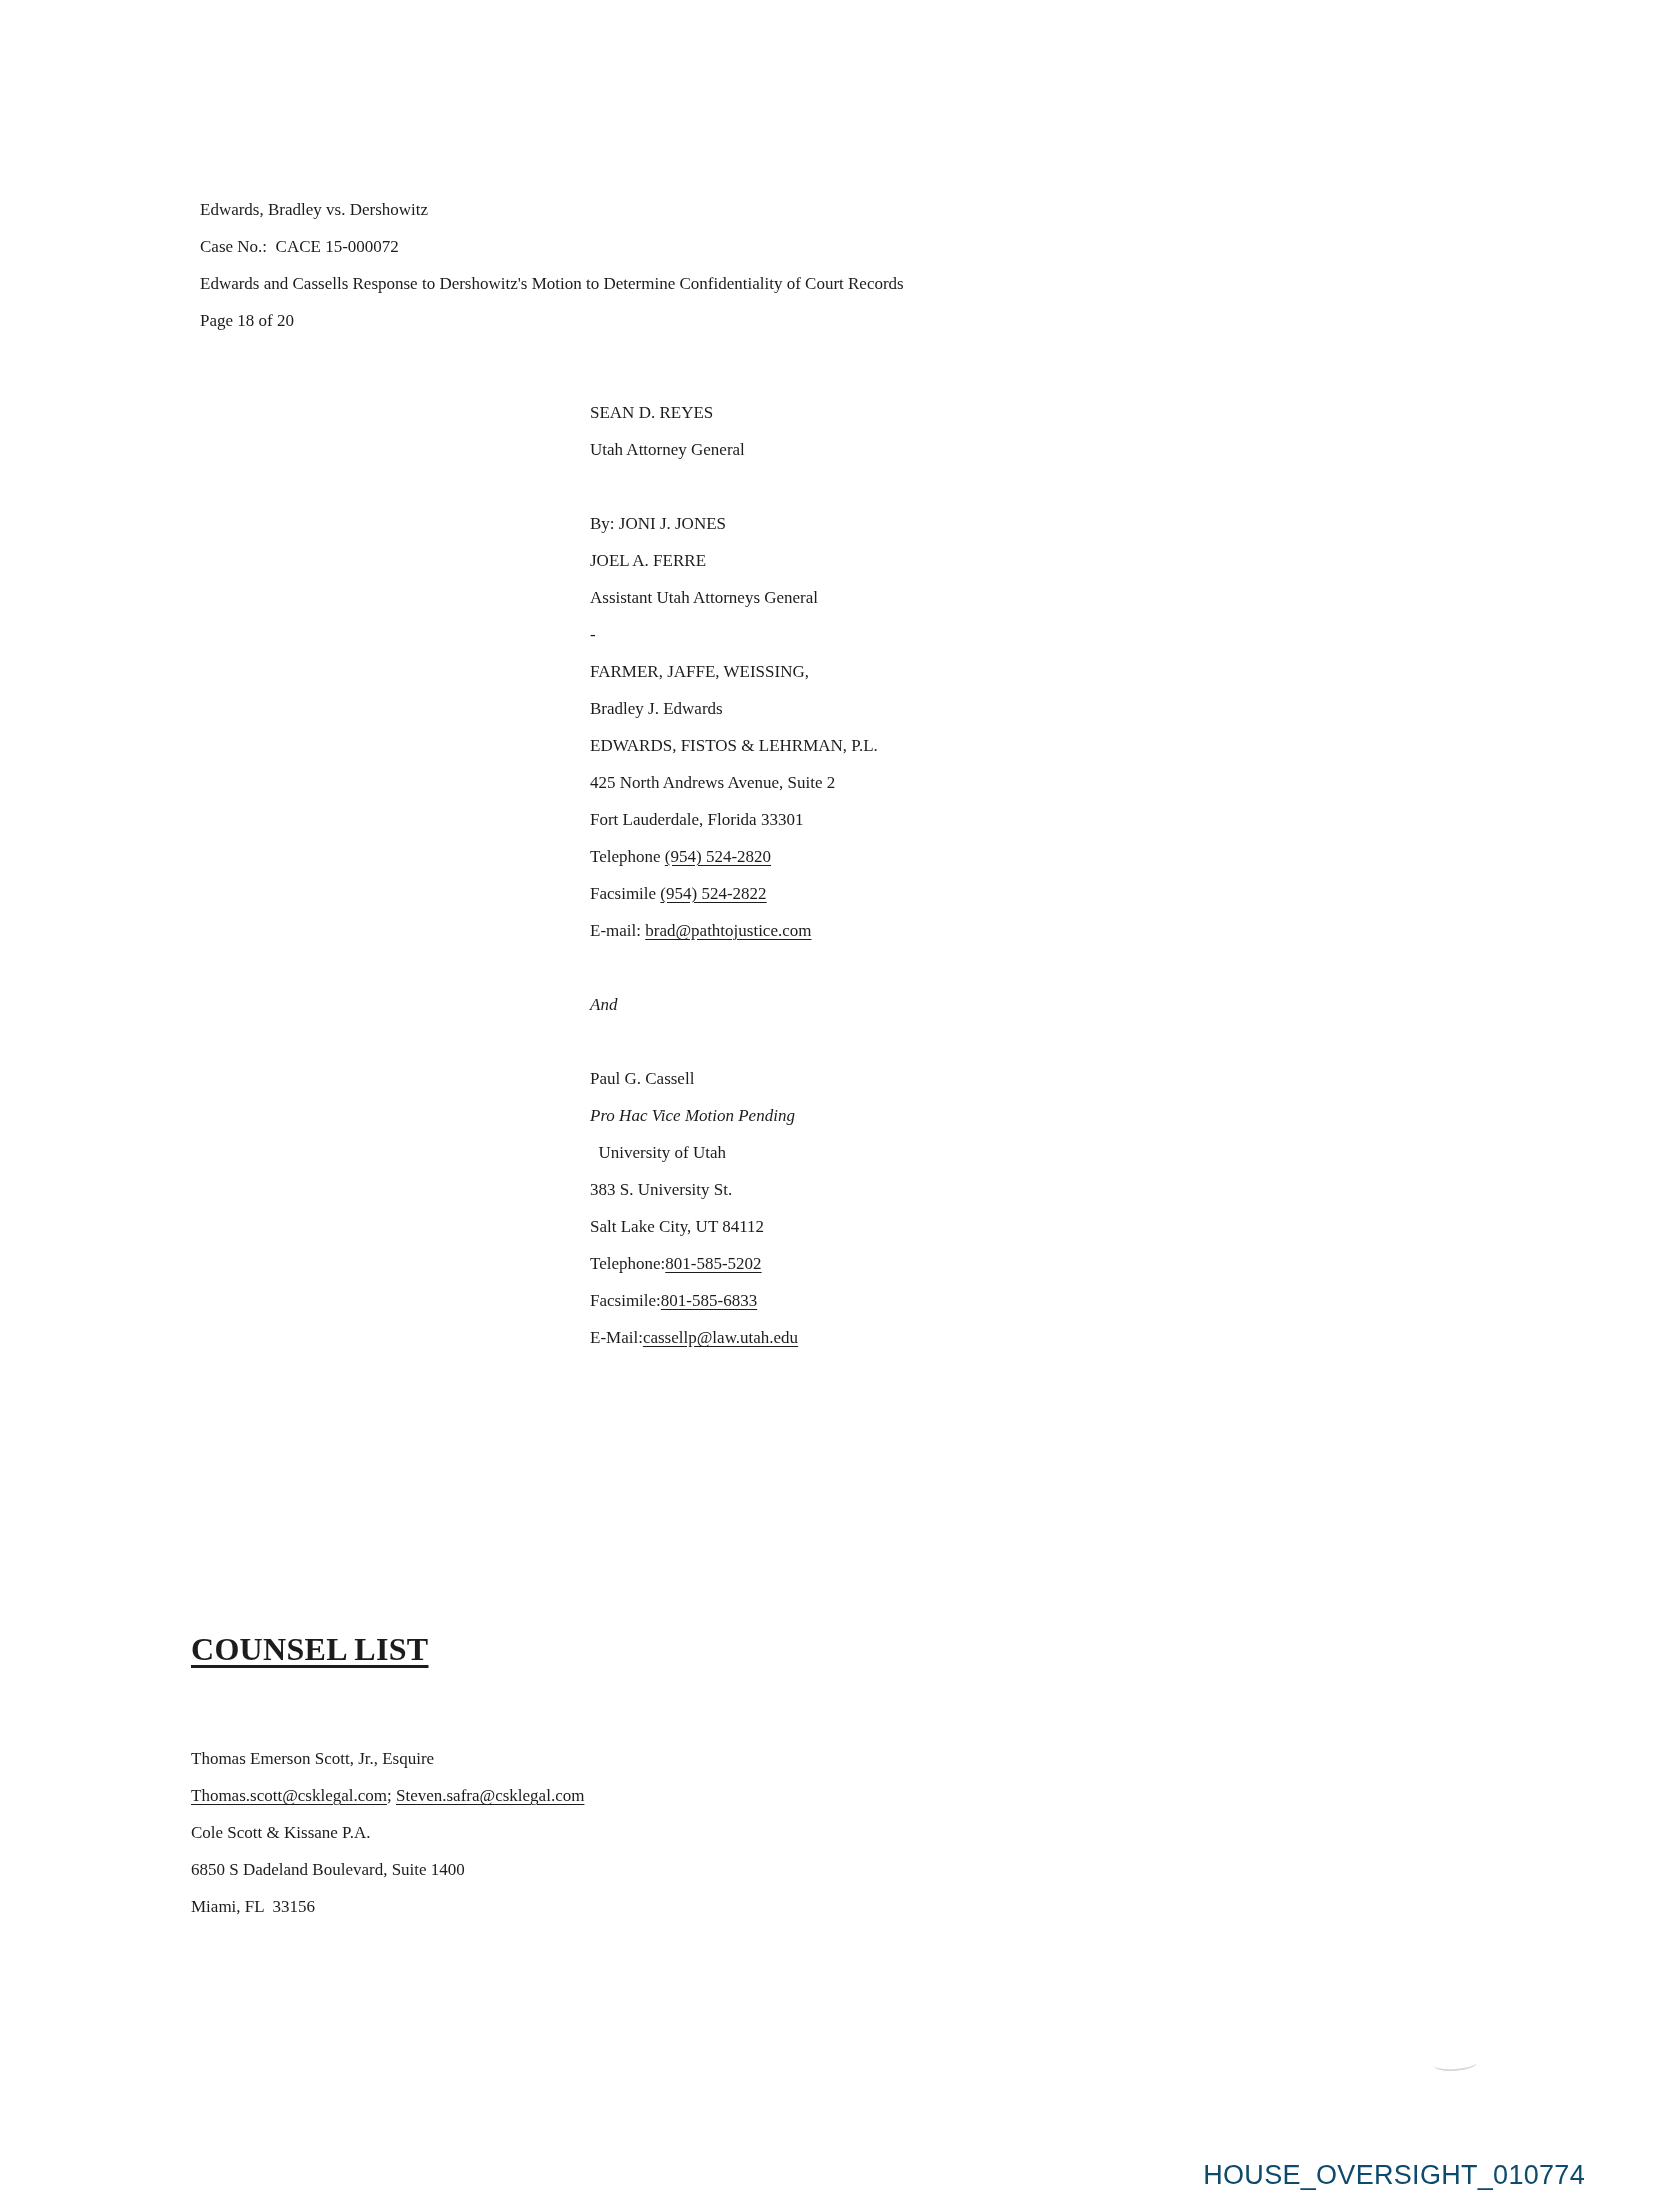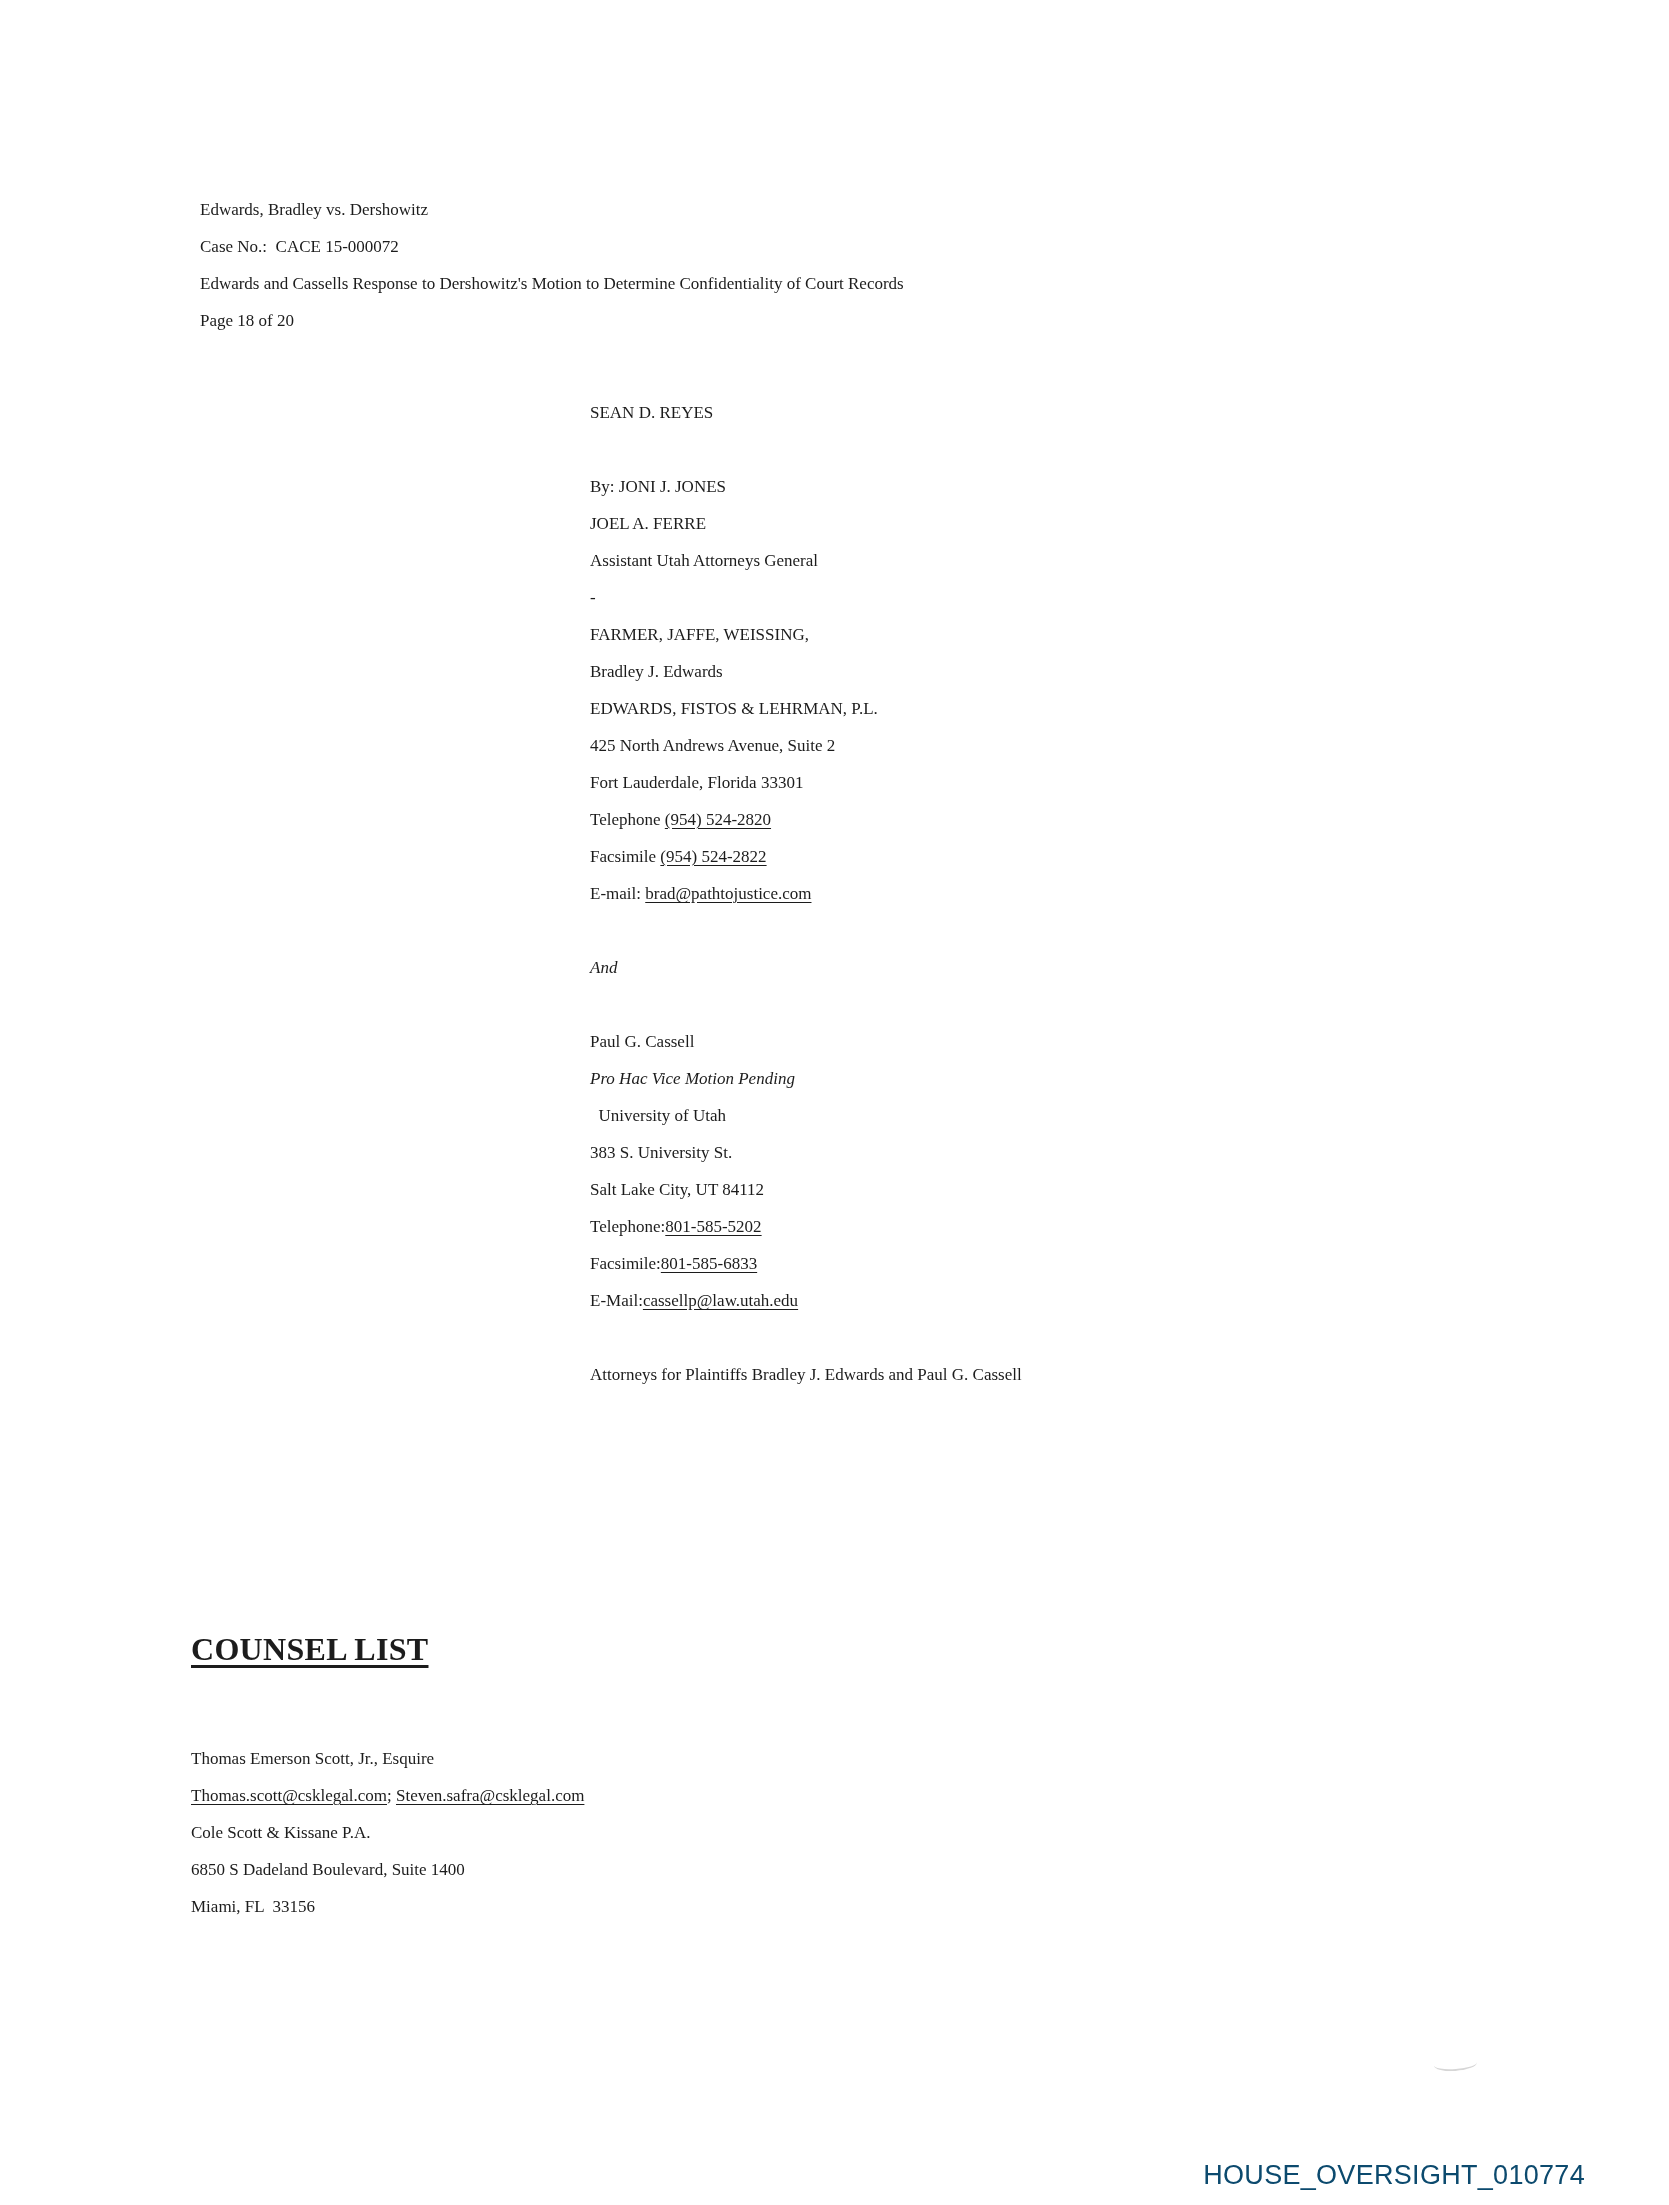--- a/index.html
+++ b/index.html
@@ -49,20 +49,21 @@
 
 <div class="header-block">
   <div class="line">Edwards, Bradley vs. Dershowitz</div>
   <div class="line">Case No.:  CACE 15-000072</div>
   <div class="line">Edwards and Cassells Response to Dershowitz's Motion to Determine Confidentiality of Court Records</div>
   <div class="line">Page 18 of 20</div>
 </div>
 
 <div class="signature-block">
   <div class="line">SEAN D. REYES</div>
+  <div class="line">Utah Attorney General</div>
 
   <div class="line gap">By: JONI J. JONES</div>
   <div class="line">JOEL A. FERRE</div>
   <div class="line">Assistant Utah Attorneys General</div>
 
   <div class="line">-</div>
   <div class="line">FARMER, JAFFE, WEISSING,</div>
   <div class="line">Bradley J. Edwards</div>
   <div class="line">EDWARDS, FISTOS &amp; LEHRMAN, P.L.</div>
   <div class="line">425 North Andrews Avenue, Suite 2</div>
@@ -77,21 +78,20 @@
   <div class="line gap">Paul G. Cassell</div>
   <div class="line i">Pro Hac Vice Motion Pending</div>
   <div class="line">  University of Utah</div>
   <div class="line">383 S. University St.</div>
   <div class="line">Salt Lake City, UT 84112</div>
 
   <div class="line"><span>Telephone:</span><span class="u">801-585-5202</span></div>
   <div class="line"><span>Facsimile:</span><span class="u">801-585-6833</span></div>
   <div class="line"><span>E-Mail:</span><span class="u">cassellp@law.utah.edu</span></div>
 
-  <div class="line gap">Attorneys for Plaintiffs Bradley J. Edwards and Paul G. Cassell</div>
 </div>
 
 <div class="counsel-heading">COUNSEL LIST</div>
 
 <div class="counsel-block">
   <div class="line">Thomas Emerson Scott, Jr., Esquire</div>
   <div class="line"><span class="u">Thomas.scott@csklegal.com</span><span>; </span><span class="u">Steven.safra@csklegal.com</span></div>
   <div class="line">Cole Scott &amp; Kissane P.A.</div>
   <div class="line">6850 S Dadeland Boulevard, Suite 1400</div>
   <div class="line">Miami, FL  33156</div>

